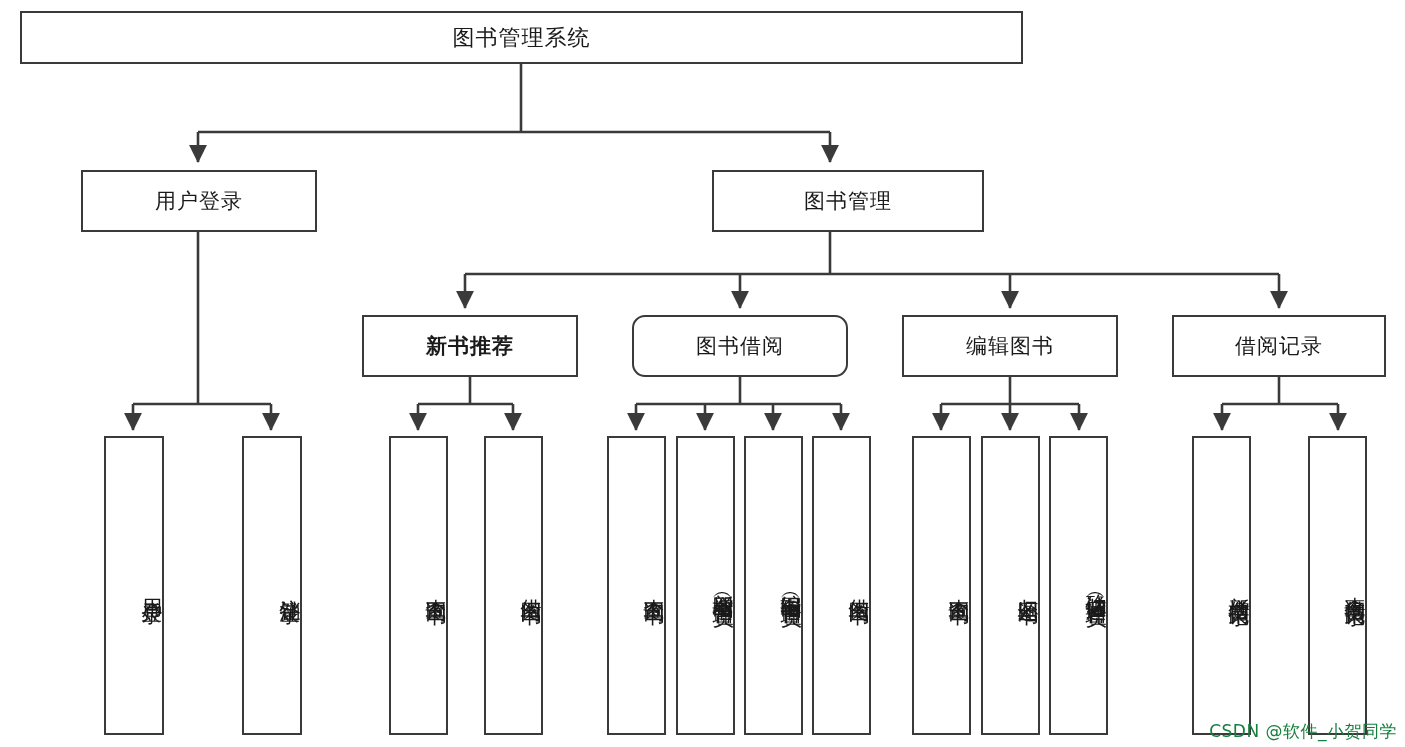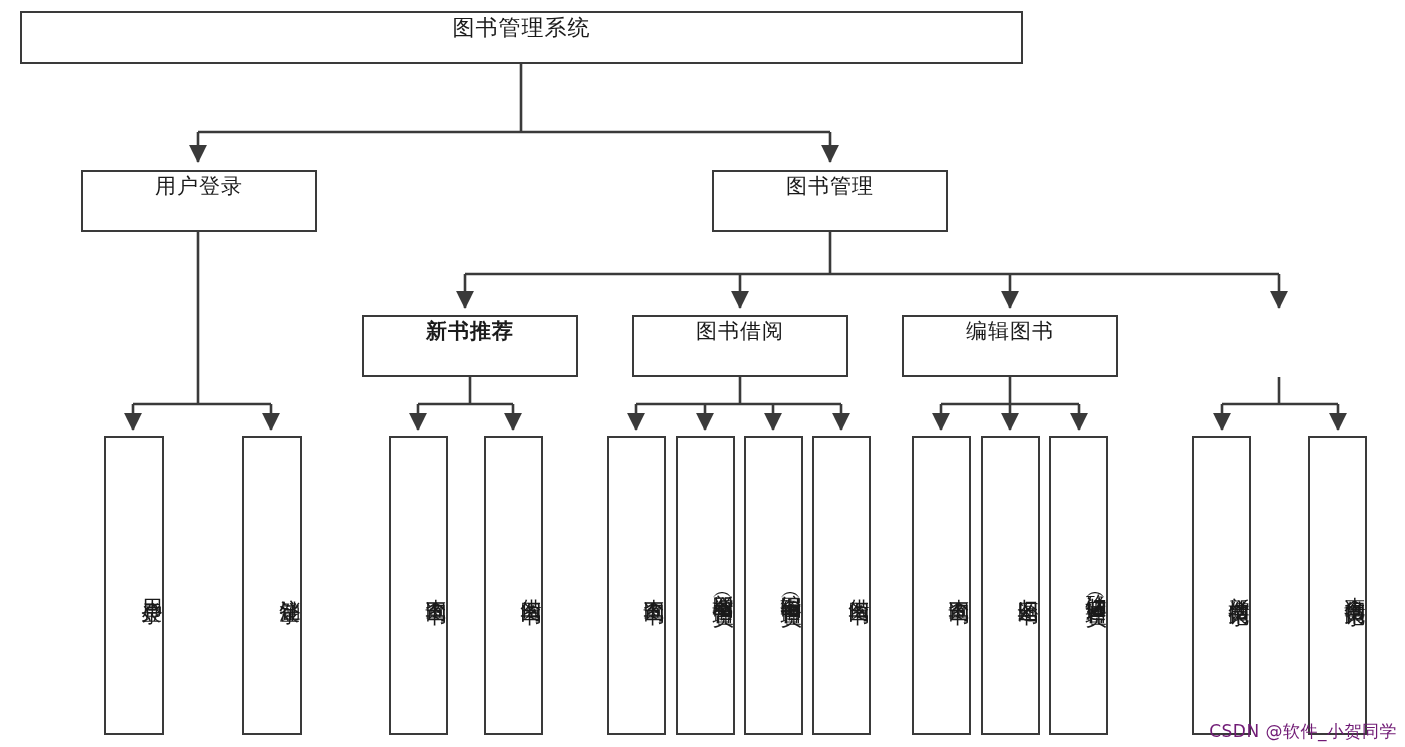--- a/index.html
+++ b/index.html
@@ -10,21 +10,21 @@
   }
   #canvas{position:absolute;left:0;top:0;width:1405px;height:747px;}
   svg.lines{position:absolute;left:0;top:0;width:1405px;height:747px;pointer-events:none;}
 
   .node{
     position:absolute;
     box-sizing:border-box;
     background:#ffffff;
     border:2px solid #3a3a3a;
     display:flex;
-    align-items:flex-start;
+    align-items:center;
     justify-content:center;
     color:#1a1a1a;
   }
   .node.h{
     font-size:21px;
     letter-spacing:1px;
   }
   .node.root{ font-size:22px; }
   .node.v{
     font-size:21px;
@@ -39,21 +39,21 @@
   .node.v span{
     writing-mode:vertical-rl;
     text-orientation:upright;
     white-space:nowrap;
   }
   .watermark{
     position:absolute;
     right:8px;
     bottom:4px;
     font-size:17px;
-    color:#701a75;
+    color:#15803d;
     letter-spacing:0.5px;
     white-space:nowrap;
   }
 </style>
 </head>
 <body>
 
 <div id="canvas">
 
   <svg class="lines" viewBox="0 0 1405 747" xmlns="http://www.w3.org/2000/svg">
@@ -106,32 +106,35 @@
     </g>
   </svg>
 
   <div class="node h root" style="left:20px;top:11px;width:1003px;height:53px;">
     <span>图书管理系统</span>
   </div>
 
   <div class="node h" style="left:81px;top:170px;width:236px;height:62px;">
     <span>用户登录</span>
   </div>
-  <div class="node h" style="left:712px;top:170px;width:236px;height:62px;">
+  <div class="node h" style="left:712px;top:170px;width:272px;height:62px;">
     <span>图书管理</span>
   </div>
 
   <div class="node h" style="left:362px;top:315px;width:216px;height:62px;font-weight:bold;">
     <span>新书推荐</span>
   </div>
-  <div class="node h" style="left:632px;top:315px;width:216px;height:62px;">
+  <div class="node h" style="left:632px;top:315px;width:216px;height:62px;border-radius:13px;">
     <span>图书借阅</span>
   </div>
   <div class="node h" style="left:902px;top:315px;width:216px;height:62px;">
     <span>编辑图书</span>
+  </div>
+  <div class="node h" style="left:1172px;top:315px;width:214px;height:62px;">
+    <span>借阅记录</span>
   </div>
 
   <div class="node v" style="left:104px;top:436px;width:60px;height:299px;">
     <span>用户登录</span>
   </div>
   <div class="node v" style="left:242px;top:436px;width:60px;height:299px;">
     <span>注销登录</span>
   </div>
 
   <div class="node v" style="left:389px;top:436px;width:59px;height:299px;">

